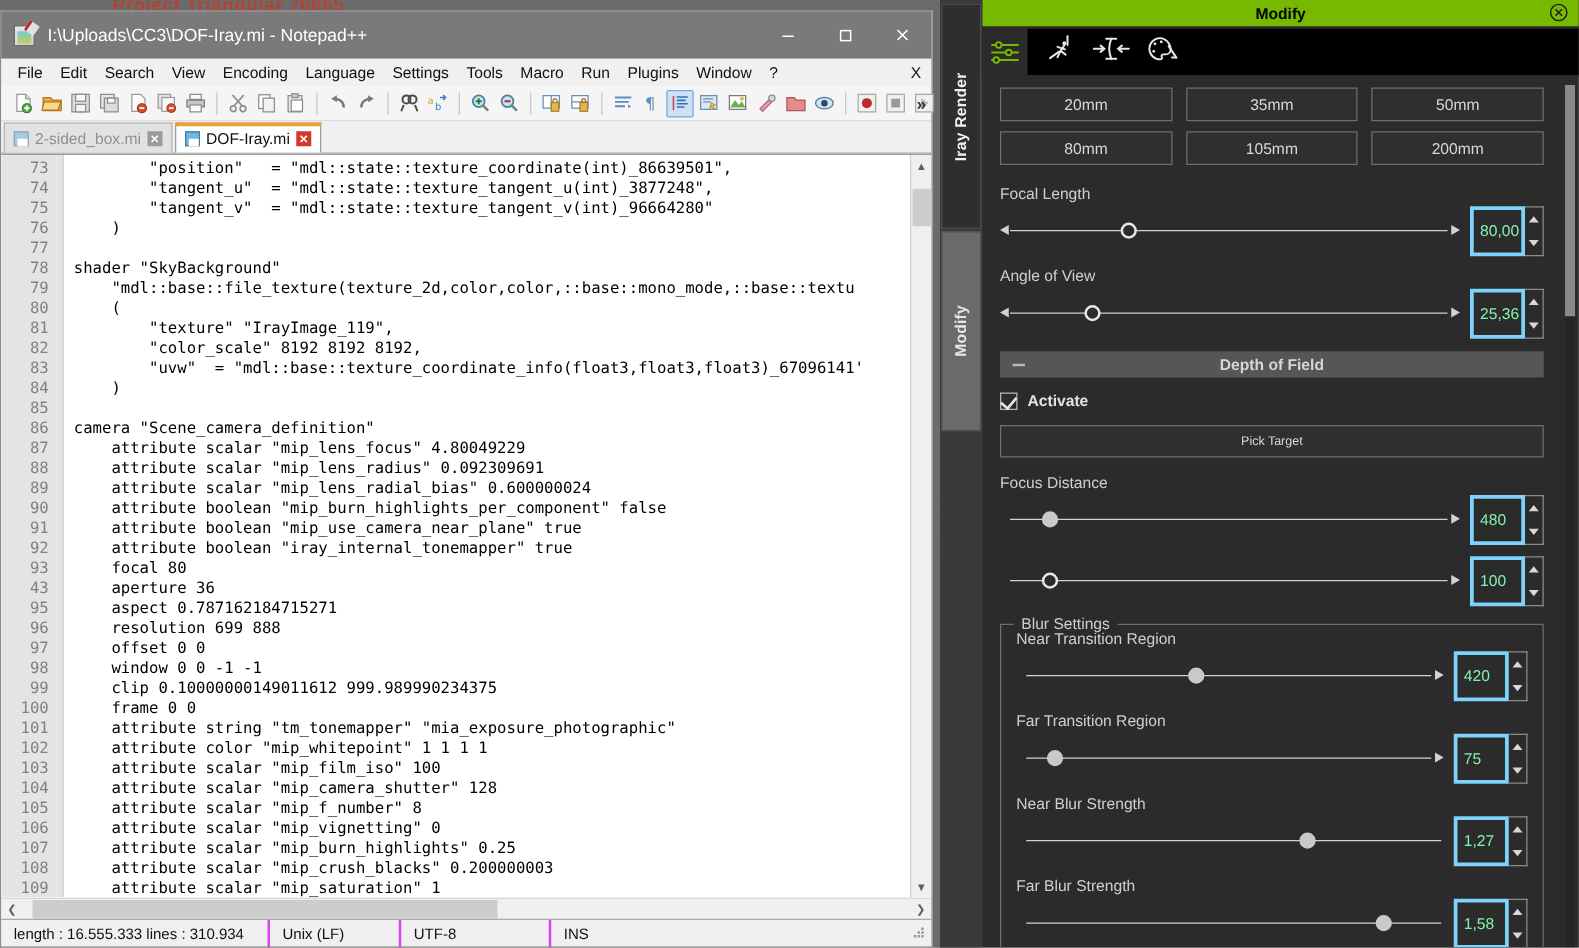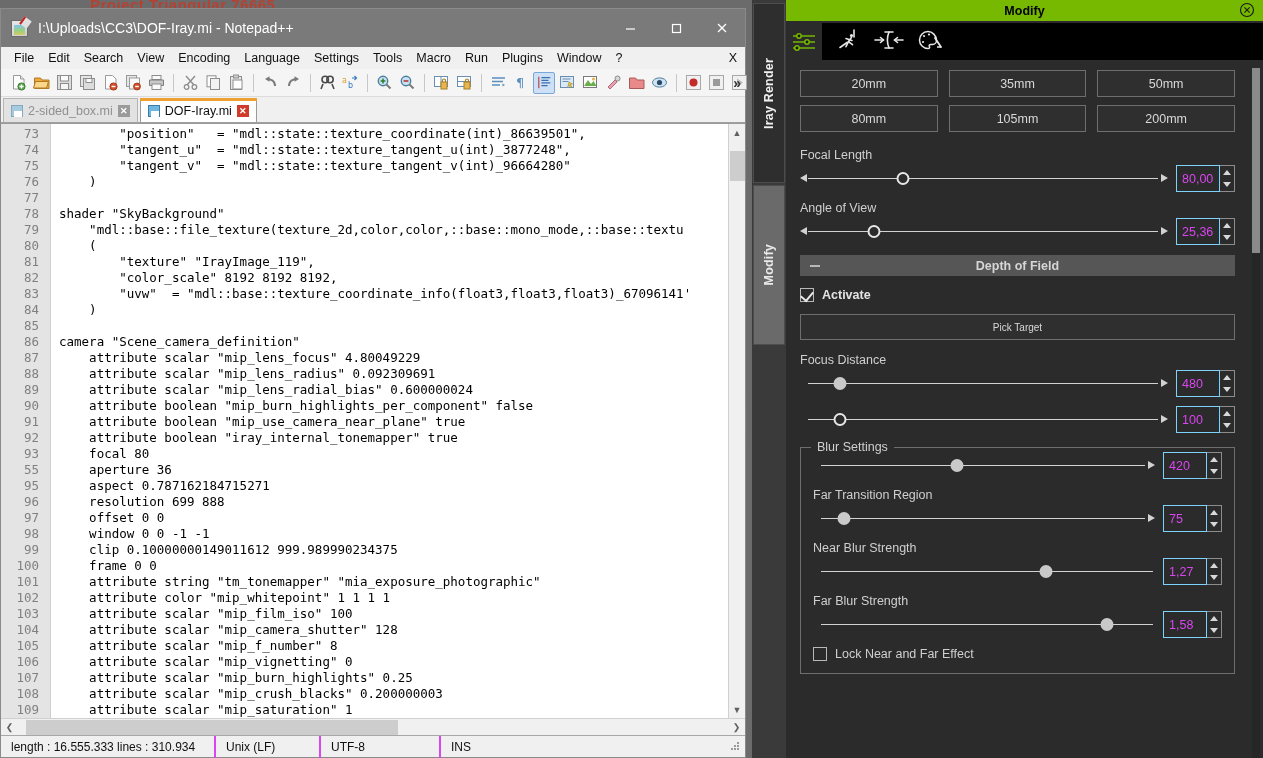--- a/index.html
+++ b/index.html
@@ -208,22 +208,22 @@
   .strack .arr-r { position:absolute; right:0; top:4px; width:0;height:0;
       border-top:4px solid transparent;border-bottom:4px solid transparent;border-left:7px solid #d2d2d2;}
   .knob {
     position:absolute; top:2px; width:13px; height:13px; border-radius:50%;
     border:2px solid #e6e6e6; background:#2b2b2b; transform:translateX(-50%);
   }
   .knob.filled { background:#c9c9c9; border-color:#c9c9c9; }
 
   .spin { display:flex; align-items:stretch; flex:none;}
   .spin-box {
-    width:44px; height:27px; background:#2b2b2b; border:1px solid #7dd3fc;
-    color:#d946ef; font-size:12.5px; display:flex; align-items:center; padding-left:5px;
+    width:44px; height:40px; background:#2b2b2b; border:3px solid #7dd3fc;
+    color:#86efac; font-size:12.5px; display:flex; align-items:center; padding-left:5px;
   }
   .spin-arrows { width:15px; border:1px solid #8c8c8c; border-left:none; display:flex; flex-direction:column;}
   .spin-up,.spin-dn { flex:1; display:flex; align-items:center; justify-content:center;}
   .tri-u{width:0;height:0;border-left:4px solid transparent;border-right:4px solid transparent;border-bottom:5px solid #d8d8d8;}
   .tri-d{width:0;height:0;border-left:4px solid transparent;border-right:4px solid transparent;border-top:5px solid #d8d8d8;}
 
   .section-hdr {
     height:21px; background:#565656; color:#d6d6d6; font-weight:bold; font-size:12.5px;
     display:flex; align-items:center; justify-content:center; position:relative;
     margin: 10px 0 12px 0;
@@ -540,21 +540,21 @@
             <div class="ln">84</div>
             <div class="ln">85</div>
             <div class="ln">86</div>
             <div class="ln">87</div>
             <div class="ln">88</div>
             <div class="ln">89</div>
             <div class="ln">90</div>
             <div class="ln">91</div>
             <div class="ln">92</div>
             <div class="ln">93</div>
-            <div class="ln">55</div>
+            <div class="ln">43</div>
             <div class="ln">95</div>
             <div class="ln">96</div>
             <div class="ln">97</div>
             <div class="ln">98</div>
             <div class="ln">99</div>
             <div class="ln">100</div>
             <div class="ln">101</div>
             <div class="ln">102</div>
             <div class="ln">103</div>
             <div class="ln">104</div>
@@ -794,20 +794,21 @@
                 <div class="spin-dn">
                     <i class="tri-d"></i>
                   </div>
               </div>
             </div>
           </div>
 
           <div class="fieldset">
             <span class="legend">Blur Settings</span>
 
+            <div class="slab">Near Transition Region</div>
             <div class="srow">
               <div class="strack">
                 <span class="line"></span>
                 <span class="arr-r"></span>
                 <span class="knob filled" style="left:42%"></span>
               </div>
               <div class="spin">
                 <div class="spin-box">420</div>
                 <div class="spin-arrows">
                   <div class="spin-up">

